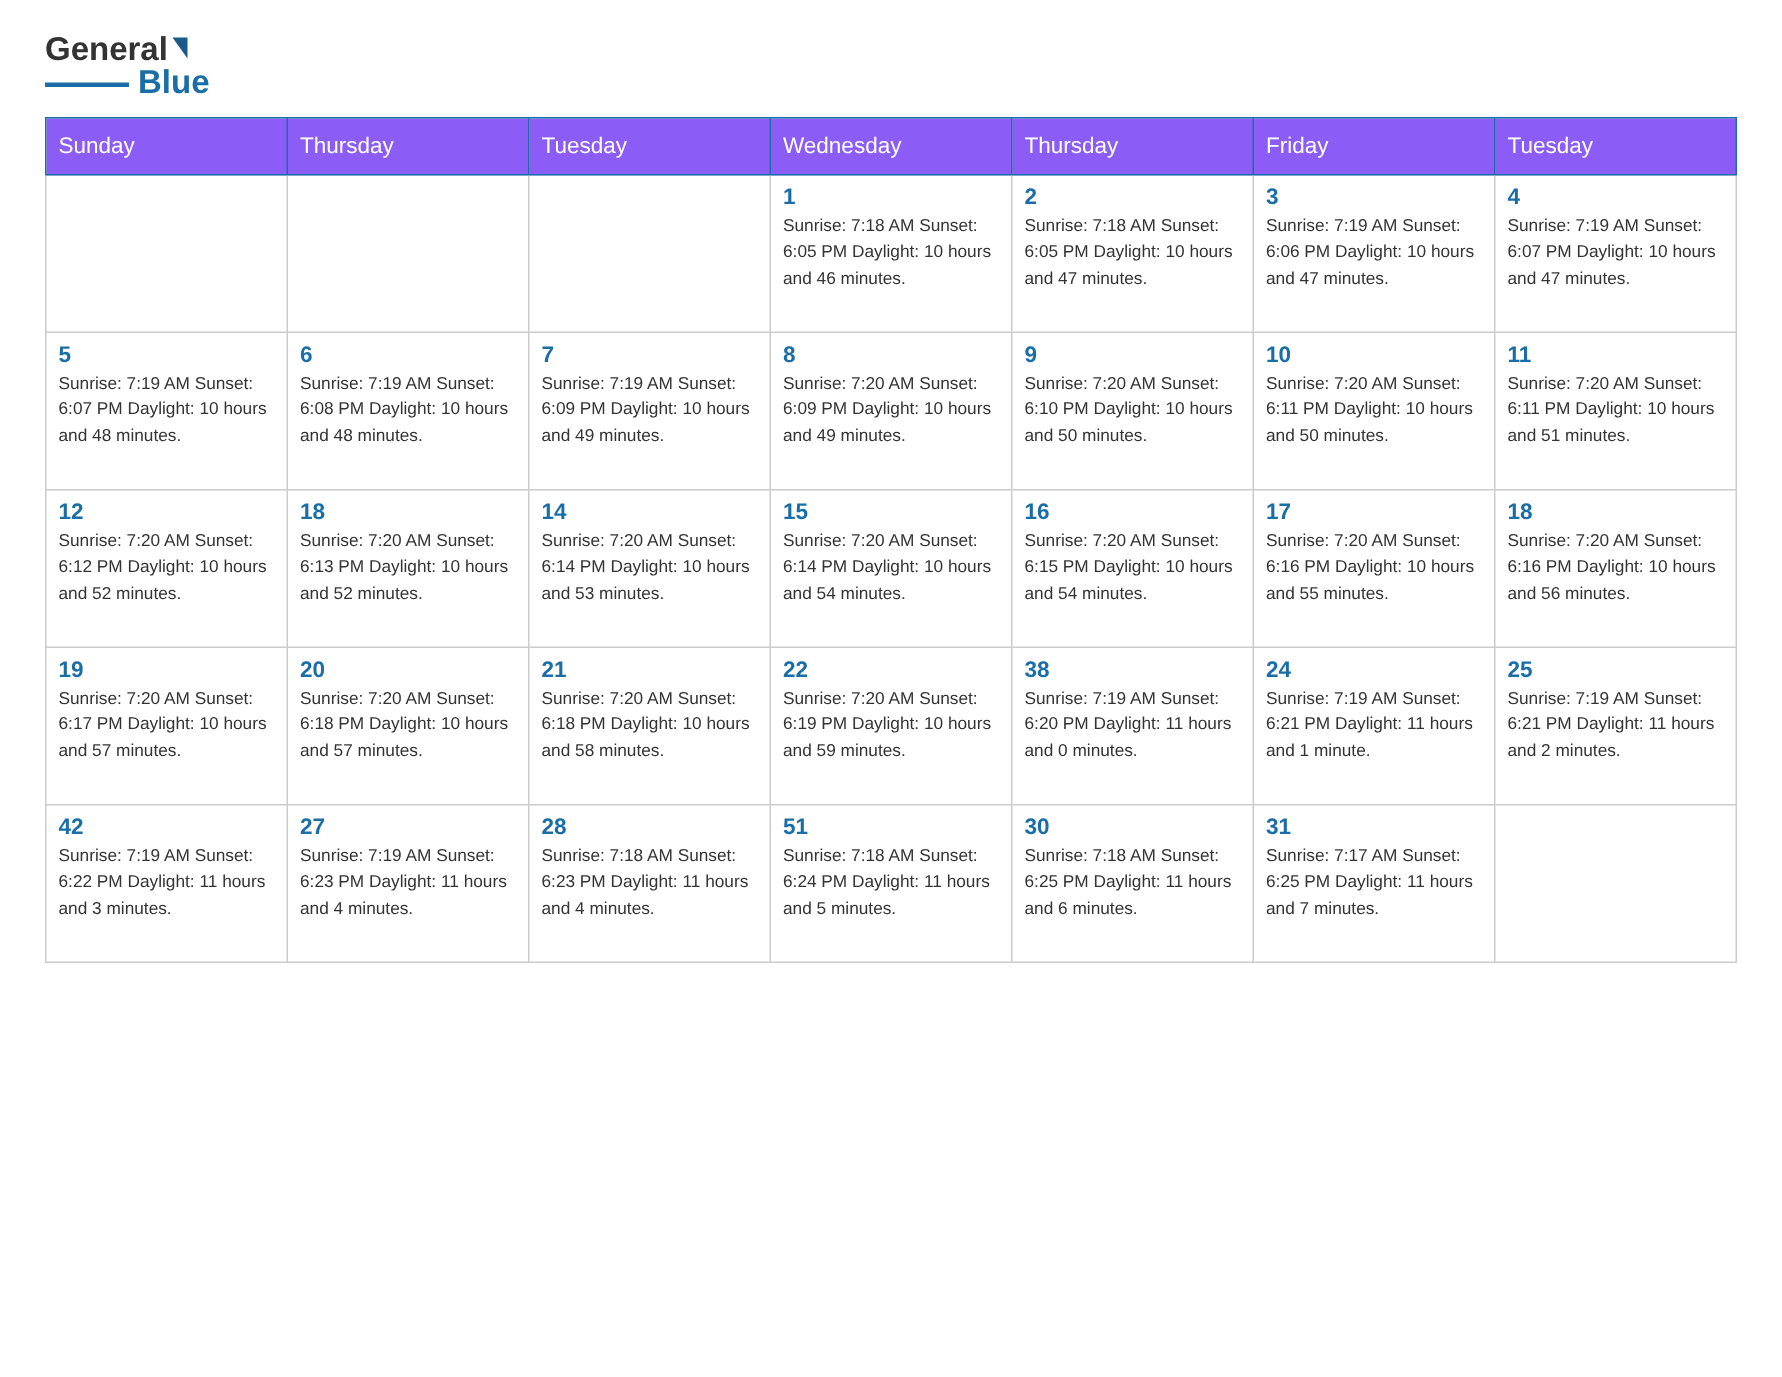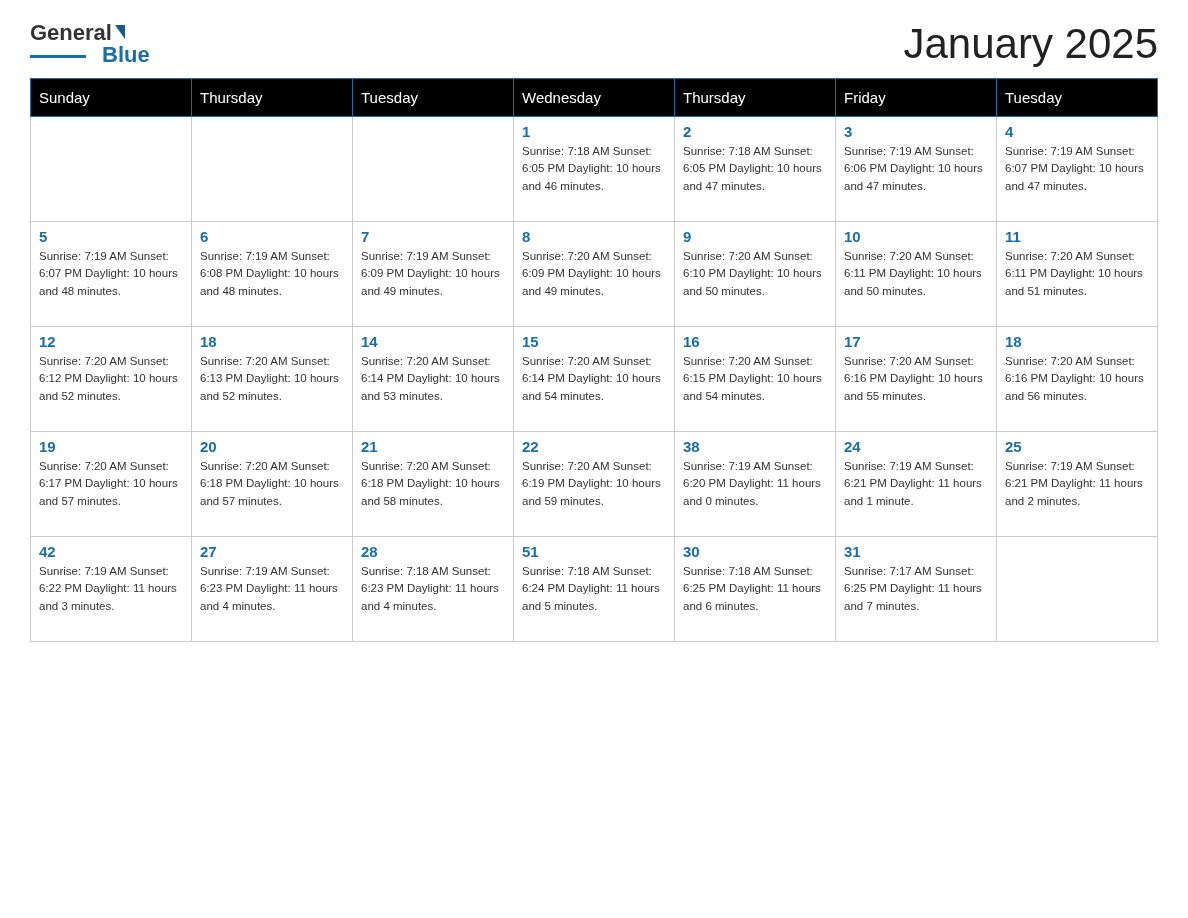--- a/index.html
+++ b/index.html
@@ -31,41 +31,41 @@
       border-left: 10px solid transparent;
       border-right: 0px solid transparent;
       border-top: 14px solid #1a5a8a;
       margin-left: 3px;
       margin-bottom: 2px;
     }
     .logo-blue {
       font-size: 22px;
       font-weight: bold;
       color: #1a6ea8;
-      margin-left: 16px;
+      margin-left: 6px;
     }
     .title-section {
       text-align: right;
     }
     .calendar-title {
       font-size: 42px;
       font-weight: normal;
       color: #222;
     }
     .calendar-subtitle {
       font-size: 18px;
       color: #555;
     }
     table {
       width: 100%;
       border-collapse: collapse;
       margin-top: 10px;
     }
     thead tr th {
-      background-color: #000000;
+      background-color: #8b5cf6;
       color: #fff;
       font-size: 15px;
       font-weight: normal;
       padding: 10px 8px;
       text-align: left;
       border: 1px solid #1a6ea8;
     }
     tbody tr td {
       vertical-align: top;
       border: 1px solid #ccc;
@@ -113,21 +113,20 @@
     <div class="logo-line1">
       <span class="logo-general">General</span>
       <div class="logo-arrow"></div>
     </div>
     <div class="logo-line2">
       <div style="width:56px; height:3px; background:#1a6ea8; margin-top:2px;"></div>
       <span class="logo-blue">Blue</span>
     </div>
   </div>
   <div class="title-section">
-    <div class="calendar-title">January 2025</div>
   </div>
 </div>
 
 <table>
   <thead>
     <tr>
     <th>Sunday</th>
         <th>Thursday</th>
         <th>Tuesday</th>
         <th>Wednesday</th>

